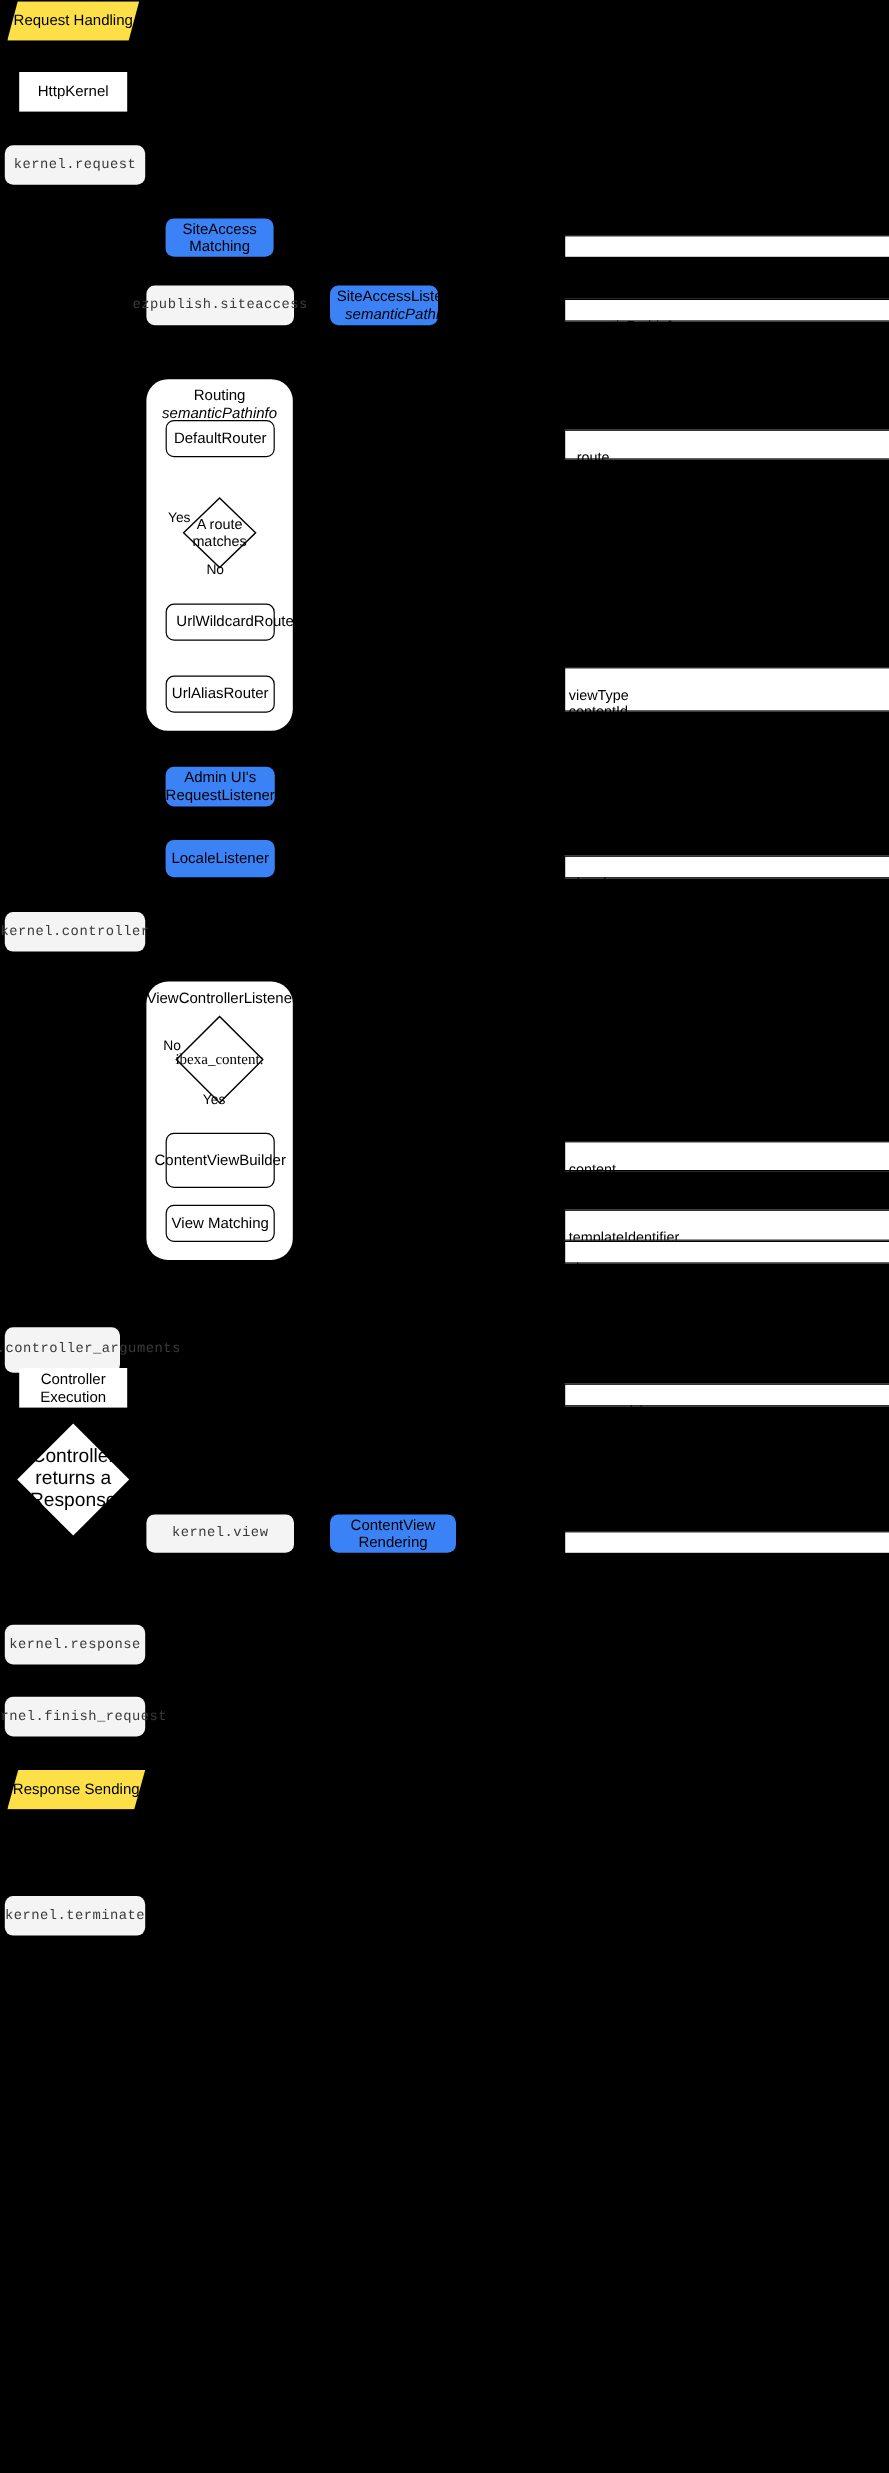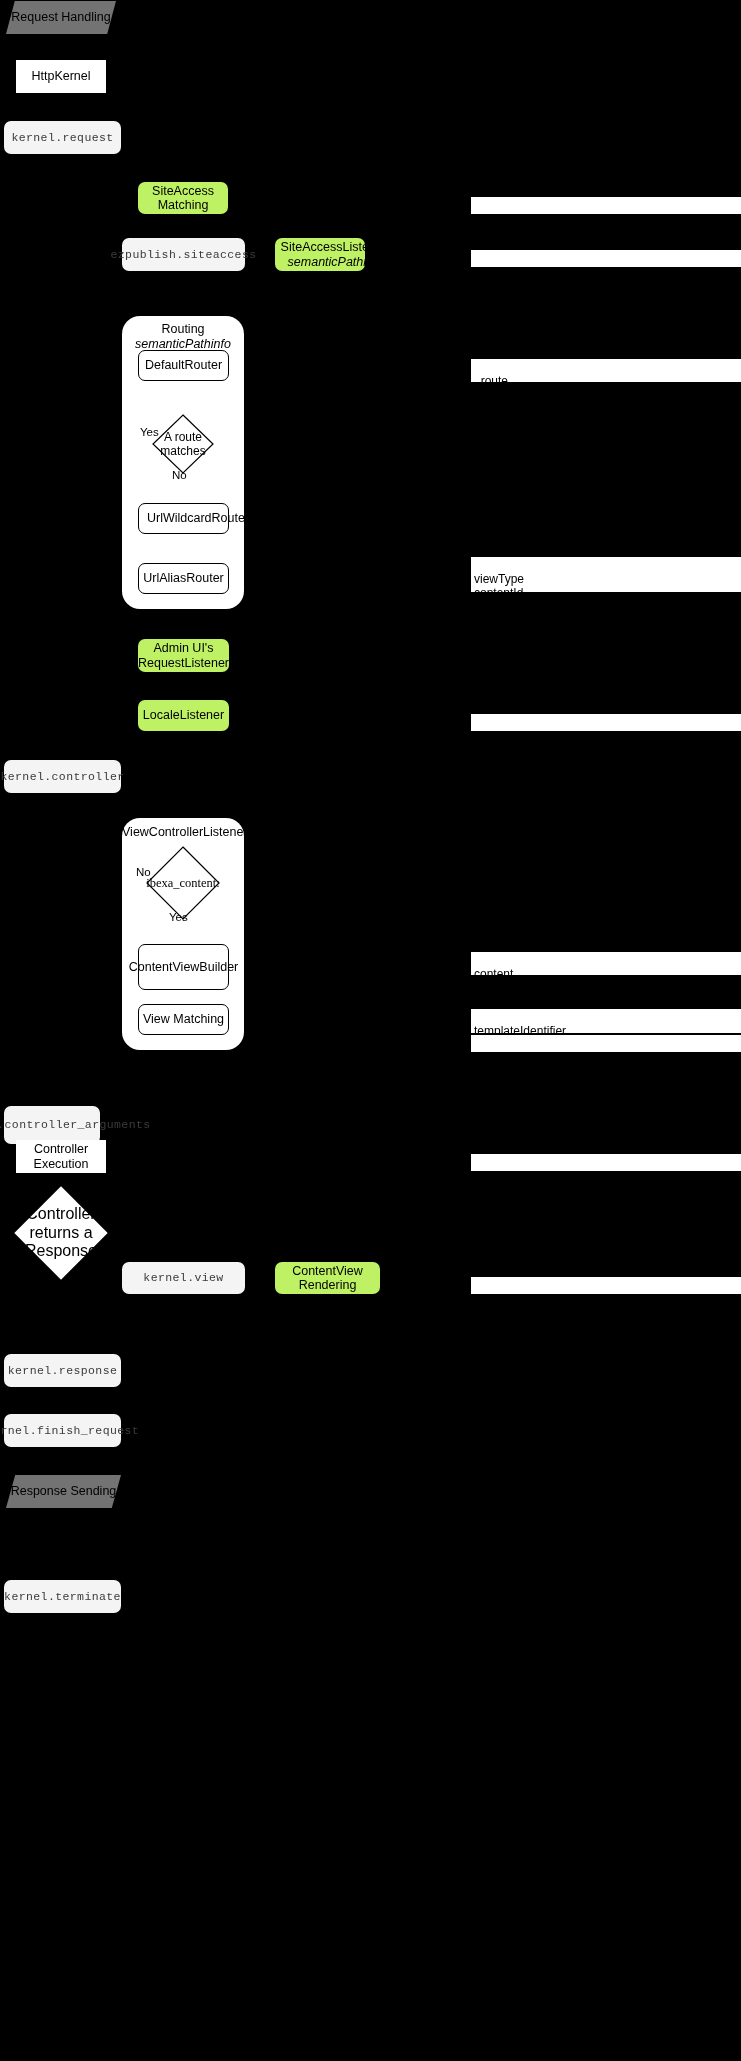--- a/index.html
+++ b/index.html
@@ -29,21 +29,21 @@
   }
 
   
   .rect {
     background: #ffffff;
     font-size: 12.5px;
   }
 
   
   .round {
-    background: #bef264;
+    background: #3b82f6;
     border-radius: 7px;
     font-size: 12.5px;
     text-align: center;
   }
 
   
   .round-outline {
     background: #ffffff;
     border: 1.2px solid #000000;
     border-radius: 7px;
@@ -56,21 +56,21 @@
     border-radius: 7px;
     font-family: "Liberation Mono", "DejaVu Sans Mono", monospace;
     font-size: 11.5px;
     color: #3b3b3b;
     letter-spacing: .4px;
   }
   .event .ln { display:block; }
 
   
   .banner {
-    background: #737373;
+    background: #fde047;
     font-size: 12.5px;
     color: #000;
   }
   .banner-skew-r { 
     clip-path: polygon(8% 0, 100% 0, 92% 100%, 0 100%);
   }
 
   
   .container {
     position: absolute;

